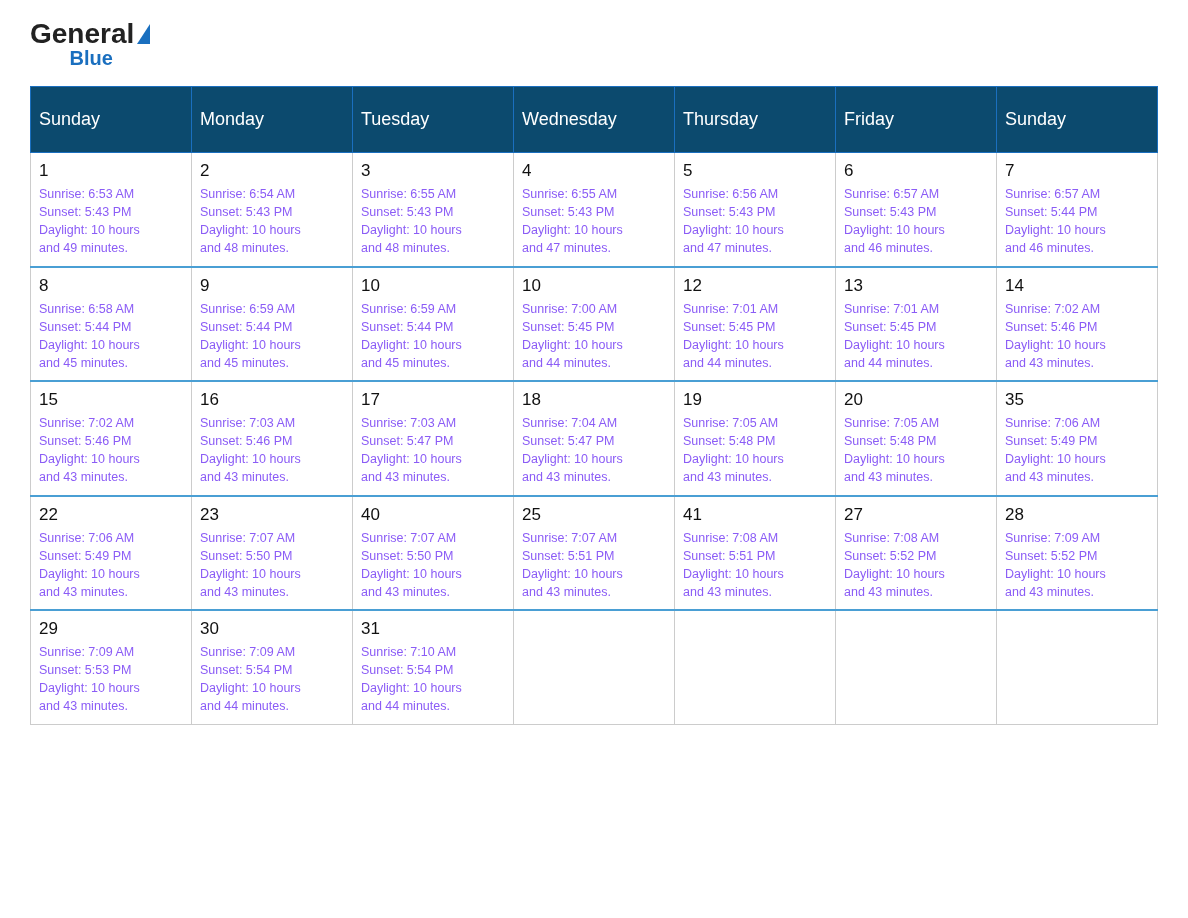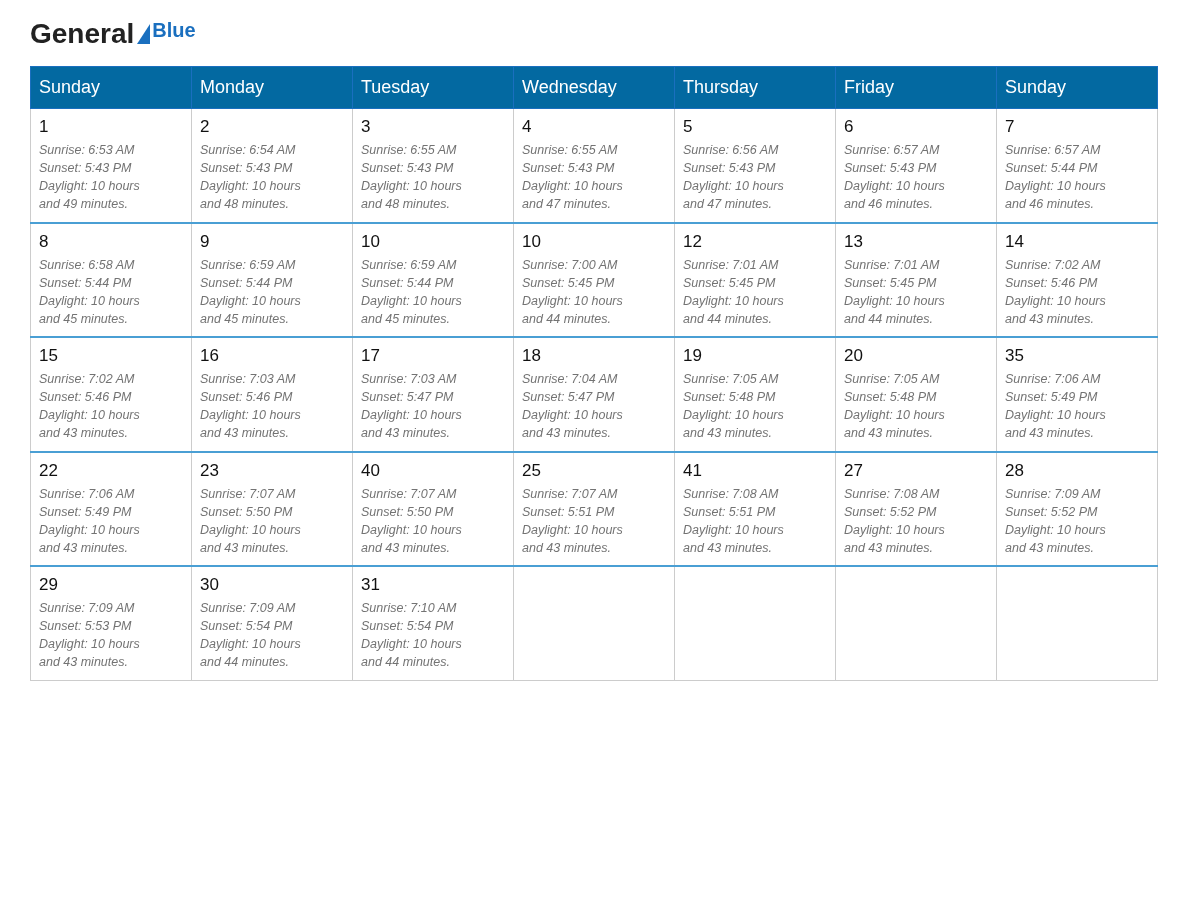--- a/index.html
+++ b/index.html
@@ -35,64 +35,63 @@
       font-size: 22px;
       color: #333;
       margin-top: 4px;
     }
     .calendar-table {
       width: 100%;
       border-collapse: collapse;
       table-layout: fixed;
     }
     .calendar-table th {
-      background-color: #0369a1;
+      background-color: #0c4a6e;
       color: #fff;
-      padding: 10px 8px;
+      padding: 22px 8px;
       text-align: left;
       font-size: 18px;
       font-weight: normal;
       border: 1px solid #1a6fbf;
     }
     .calendar-table td {
       border: 1px solid #ccc;
       vertical-align: top;
       padding: 8px 8px 8px 8px;
       height: 110px;
     }
     .day-number {
       font-size: 17px;
       font-weight: normal;
       color: #111;
       display: block;
       margin-bottom: 4px;
     }
     .day-info {
       font-size: 12.5px;
-      color: #737373;
+      color: #8b5cf6;
       line-height: 1.45;
-      font-style: italic;
     }
     .empty-cell {
       background: #fff;
     }
     
     .calendar-table tr:not(:first-child) td {
       border-top: 2px solid #4a9fd4;
     }
     .calendar-table tr th {
       border: 1px solid #1a6fbf;
     }
   </style>
 </head>
 <body>
 
 <div class="header">
   <div class="logo">
-  <div style="display:flex;flex-direction:row;line-height:1;text-align:center;">
+  <div style="display:flex;flex-direction:column;line-height:1;text-align:center;">
     <div style="display:flex;align-items:center;">
       <span style="font-size:28px;font-weight:bold;color:#222;">General</span>
       <span style="display:inline-block;width:0;height:0;border-left:13px solid transparent;border-right:0px solid transparent;border-bottom:20px solid #1a6fbf;margin-left:3px;margin-bottom:0px;"></span>
     </div>
     <span style="font-size:20px;font-weight:bold;color:#1a6fbf;margin-left:2px;">Blue</span>
   </div>
 </div>
   <div class="title-block">
     <div class="month-title"></div>
     <div class="location-title"></div>

